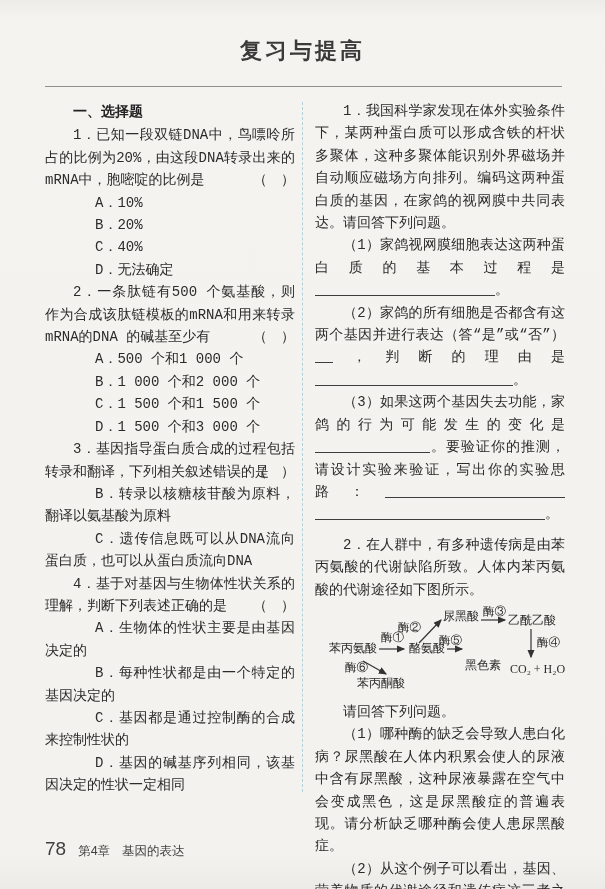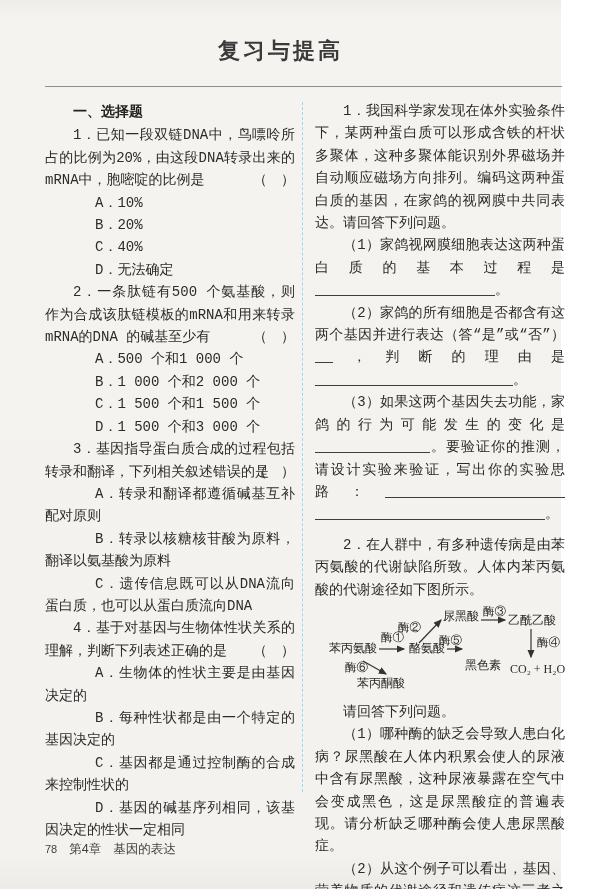--- a/index.html
+++ b/index.html
@@ -1,18 +1,18 @@
 <!DOCTYPE html>
 <html><head>
 <meta charset="utf-8">
 <style>
   html,body{margin:0;padding:0;}
   body{width:605px;height:889px;overflow:hidden;}
   .page{
-    position:relative;width:561px;height:889px;
+    position:relative;width:605px;height:889px;
     background:linear-gradient(180deg,#edece8 0%,#f4f3ef 2%,#f3f2ee 96%,#edebe7 100%);
     font-family:"Liberation Serif","DejaVu Serif",serif;
     color:#2b2b2b;font-size:14px;line-height:22.4px;
   }
   .page-title{
     position:absolute;top:38px;left:0;width:100%;text-align:center;
     font-family:"Liberation Sans","DejaVu Sans",sans-serif;
     font-size:22px;font-weight:700;color:#3a3a3a;letter-spacing:3px;line-height:26px;
   }
   .title-rule{position:absolute;top:86px;left:45px;width:517px;border-top:1.2px solid #8f8f8d;}
@@ -39,21 +39,21 @@
   .diagram{position:relative;width:250px;height:92px;margin:4px 0 4px 0;font-size:12px;line-height:13px;}
   .dg-node,.dg-enzyme{position:absolute;white-space:nowrap;text-indent:0;}
   .dg-enzyme{font-size:11.5px;}
   .dg-arrows{position:absolute;left:0;top:0;pointer-events:none;}
   .dg-arrows line{stroke:#333;stroke-width:1.2;}
   .footer{
     position:absolute;left:45px;top:838px;font-size:12.5px;color:#3f3f3f;
     font-family:"Liberation Sans","DejaVu Sans",sans-serif;
   }
   .footer span{margin-right:12px;}
-  .footer .pgnum{font-size:11px;}
+  .footer .pgnum{font-size:19px;}
 </style>
 </head>
 <body>
 
 <div class="page">
 
   <div class="page-title">复习与提高</div>
   <div class="title-rule"></div>
   <div class="col-divider"></div>
 
@@ -71,21 +71,20 @@
     <div>
       <p class="stem"><span>2．一条肽链有500 个氨基酸，则作为合成该肽链模板的mRNA和用来转录mRNA的DNA 的碱基至少有</span><span class="bracket">（　）</span></p>
       <p class="option">A．500 个和1 000 个</p>
       <p class="option">B．1 000 个和2 000 个</p>
       <p class="option">C．1 500 个和1 500 个</p>
       <p class="option">D．1 500 个和3 000 个</p>
     </div>
 
     <div>
       <p class="stem"><span>3．基因指导蛋白质合成的过程包括转录和翻译，下列相关叙述错误的是</span><span class="bracket">（　）</span></p>
-      <p class="option">A．转录和翻译都遵循碱基互补配对原则</p>
       <p class="option">B．转录以核糖核苷酸为原料，翻译以氨基酸为原料</p>
       <p class="option">C．遗传信息既可以从DNA流向蛋白质，也可以从蛋白质流向DNA</p>
     </div>
 
     <div>
       <p class="stem"><span>4．基于对基因与生物体性状关系的理解，判断下列表述正确的是</span><span class="bracket">（　）</span></p>
       <p class="option">A．生物体的性状主要是由基因决定的</p>
       <p class="option">B．每种性状都是由一个特定的基因决定的</p>
       <p class="option">C．基因都是通过控制酶的合成来控制性状的</p>
       <p class="option">D．基因的碱基序列相同，该基因决定的性状一定相同</p>

